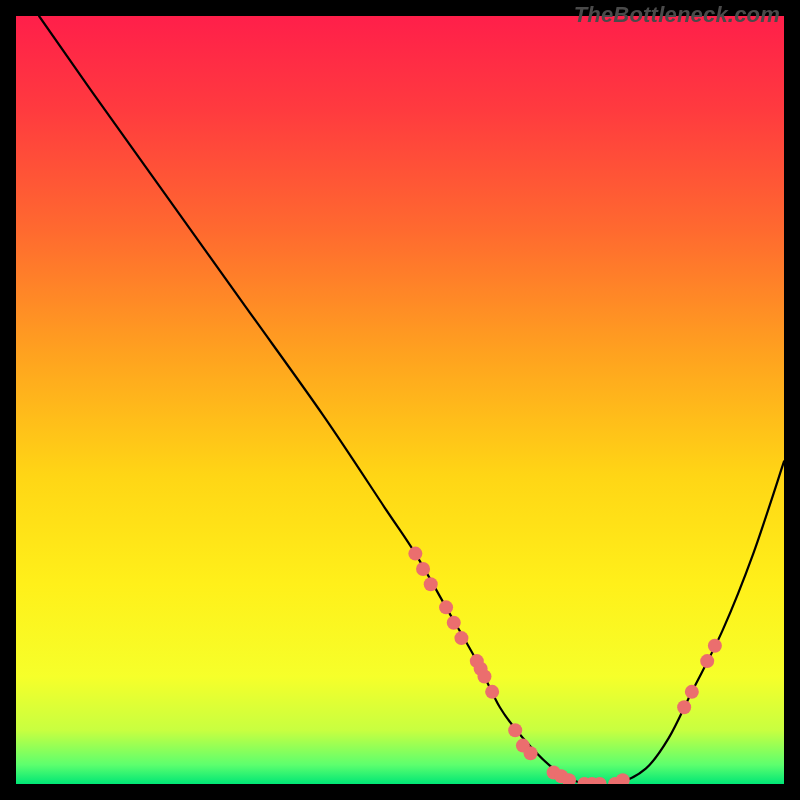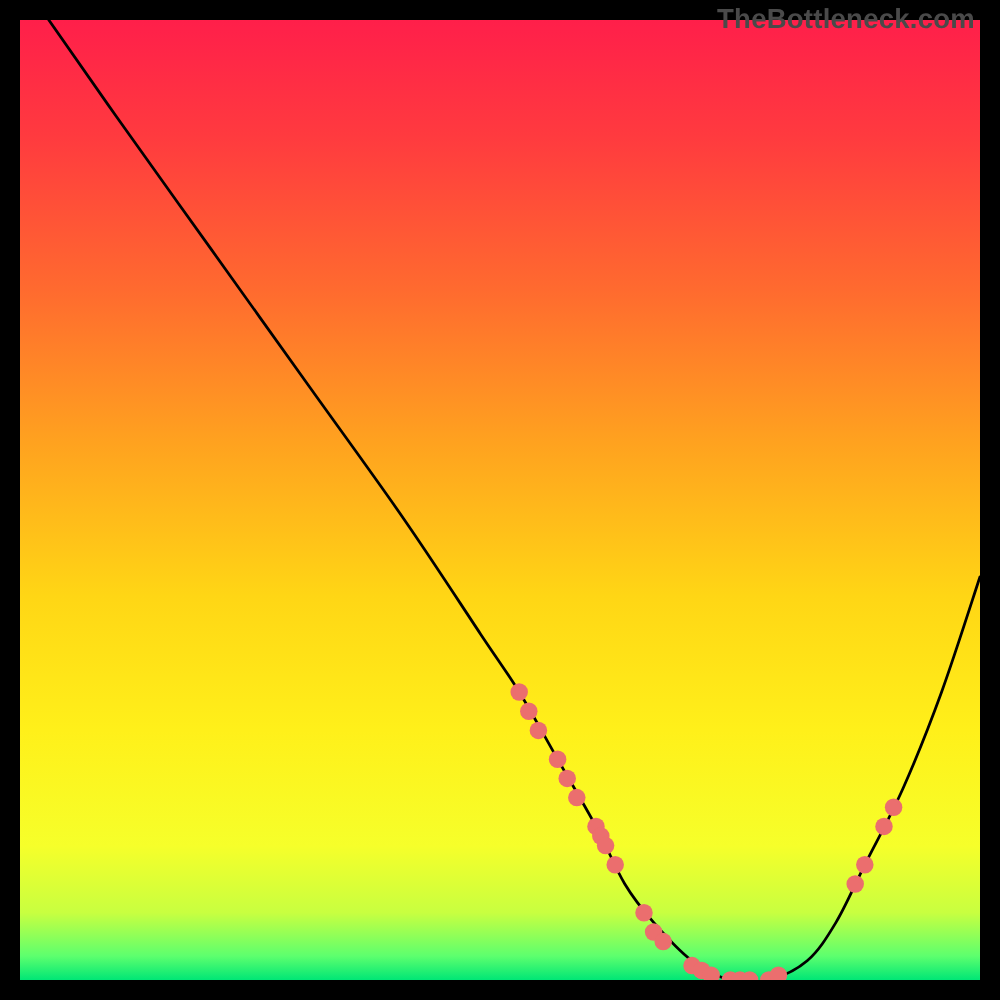--- a/index.html
+++ b/index.html
@@ -27,20 +27,21 @@
     height: 768px;
   }
   .watermark {
     position: absolute;
     top: 2px;
     right: 20px;
     color: #4a4a4a;
     font-size: 22px;
     font-weight: bold;
     letter-spacing: 0.2px;
+    font-style: italic;
   }
   svg {
     display: block;
   }
 </style>
 </head>
 <body>
 
 <div class="frame">
   <svg class="plot-area" width="768" height="768" viewBox="0 0 768 768">

